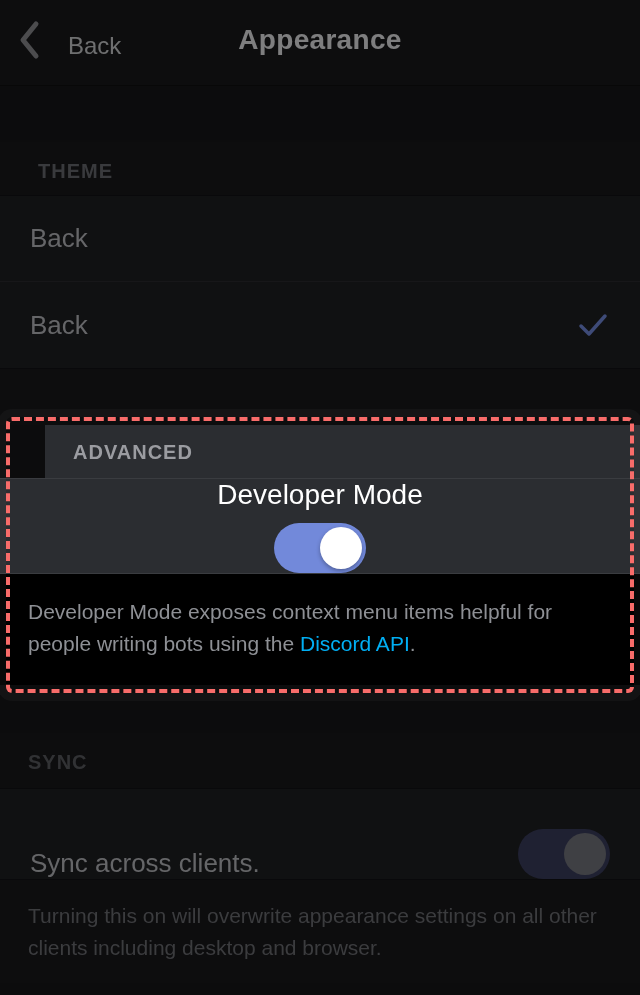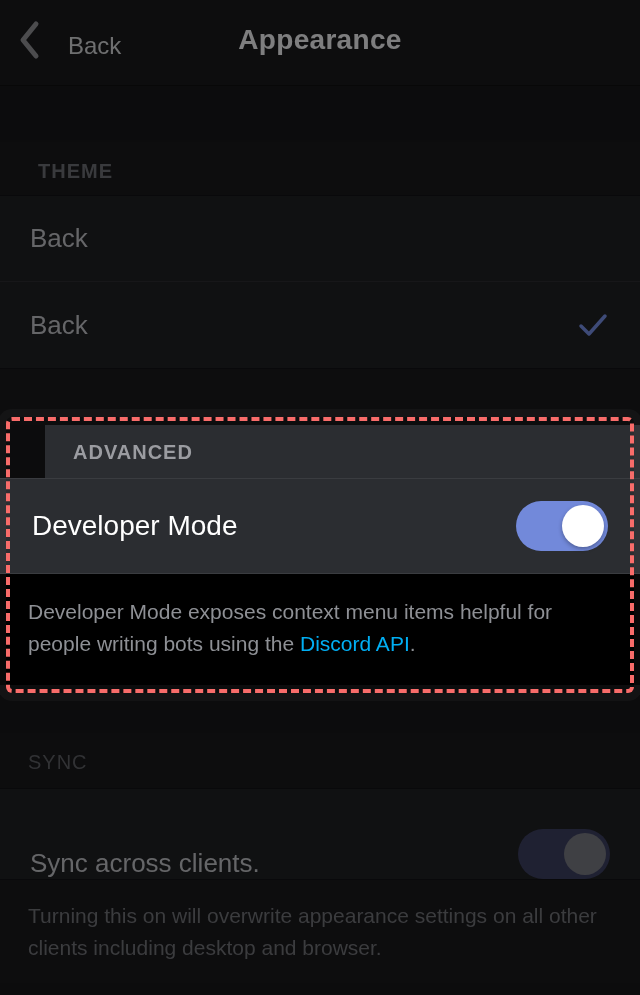--- a/index.html
+++ b/index.html
@@ -119,22 +119,23 @@
       margin-left: 45px;
     }
     .adv-row {
       background: #2b2d31;
       border-top: 1px solid #3a3c40;
       border-bottom: 1px solid #3a3c40;
       height: 96px;
       display: flex;
       align-items: center;
       justify-content: space-between;
-      padding: 0 32px;
-      cursor: pointer;
+      padding: 0 14px;
+      cursor: pointer;
+      flex-direction: column;
     }
     .adv-label {
       font-size: 28px;
       font-weight: 400;
       color: #ffffff;
     }
     .adv-desc {
       background: #000000;
       padding: 22px 28px 26px;
       font-size: 21px;
@@ -165,21 +166,21 @@
     .toggle.on { background: #7289da; }
     .toggle.on .knob { right: 4px; }
     .toggle.off { background: #3a3d5c; }
     .toggle.off .knob { right: 4px; background:#73757c; box-shadow:none; }
 
     .sync-section { margin-top: 48px; }
     .sync-header {
       padding: 18px 28px 14px;
       font-size: 20px;
       letter-spacing: 1px;
-      font-weight: 400;
+      font-weight: 700;
       color: #5a5b60;
       background: #18181a;
     }
     .sync-row {
       background: #1e1f22;
       border-top: 1px solid #111214;
       border-bottom: 1px solid #111214;
       height: 92px;
       display: flex;
       align-items: flex-end;

